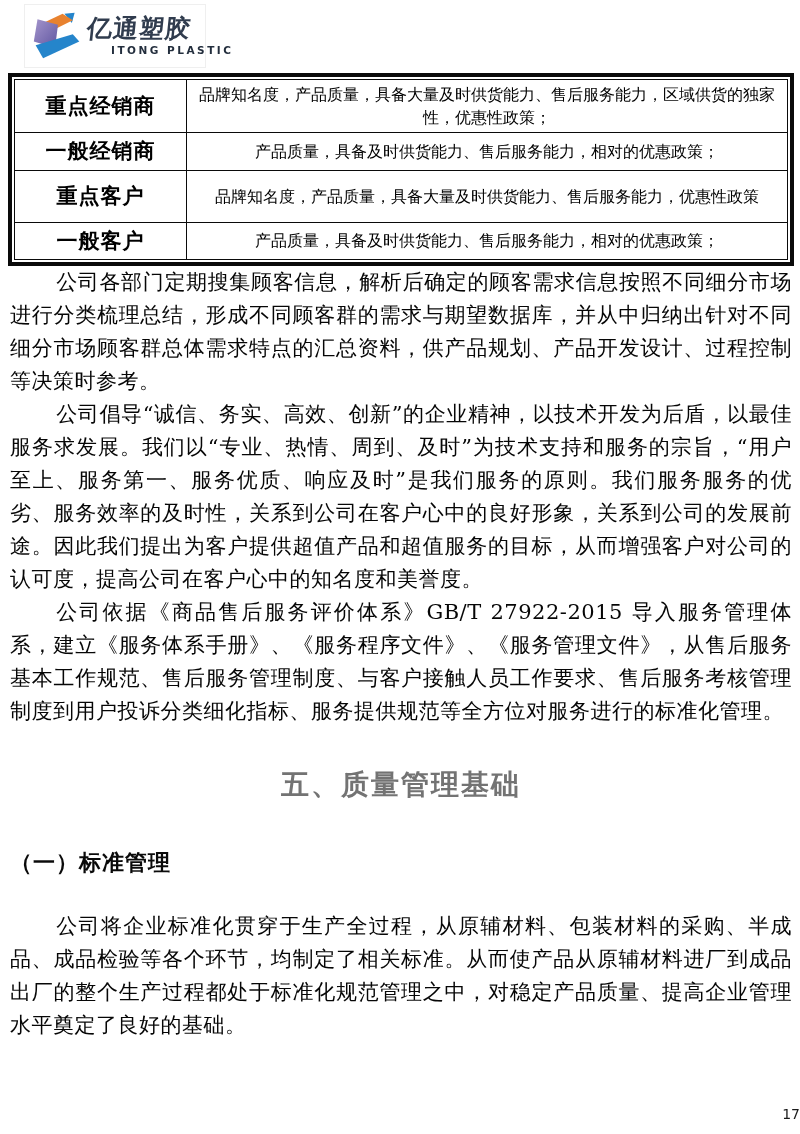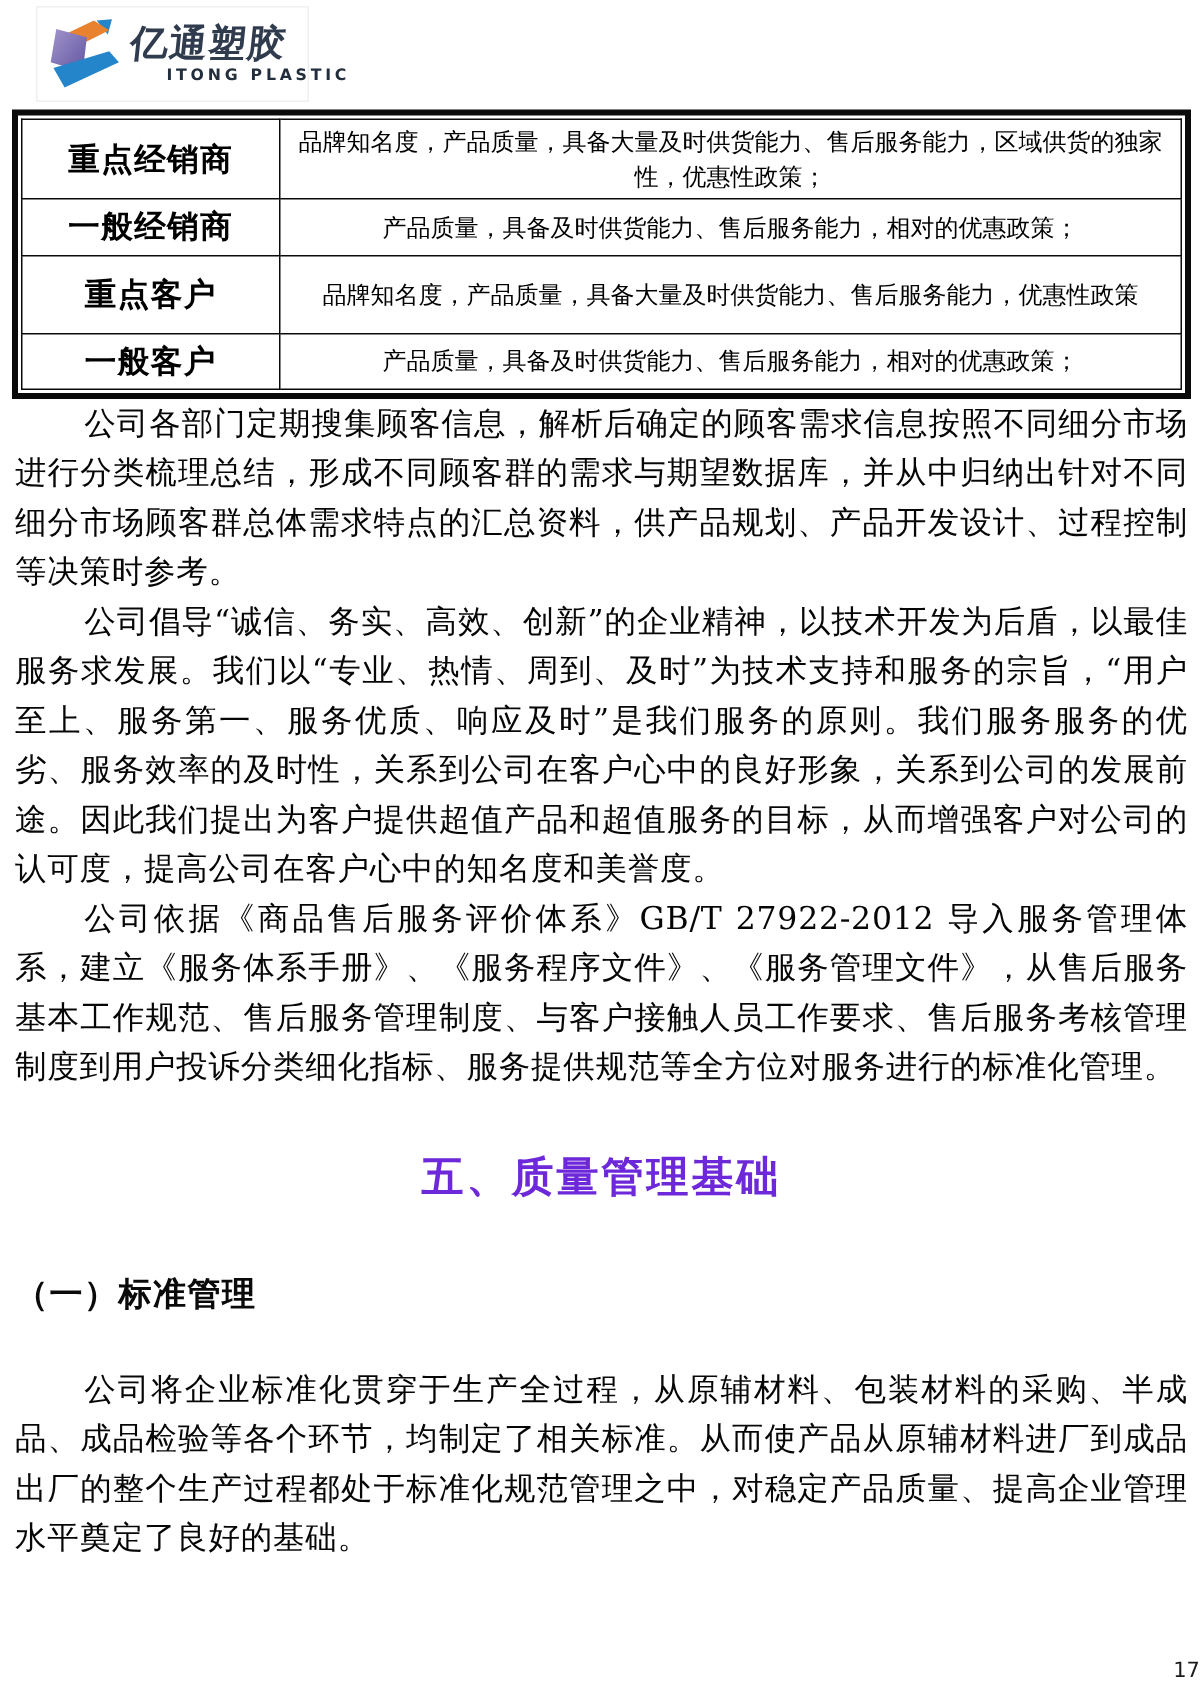--- a/index.html
+++ b/index.html
@@ -75,21 +75,21 @@
     letter-spacing: 0.5px;
     color: #060606;
   }
   .section-heading {
     font-family: "DejaVu Sans", "Liberation Sans", sans-serif;
     font-weight: 700;
     font-size: 28px;
     text-align: center;
     letter-spacing: 2px;
     margin-top: 38px;
-    color: #6d28d9;
+    color: #737373;
   }
   .sub-heading {
     font-weight: 700;
     font-size: 22px;
     letter-spacing: 1px;
     margin-top: 44px;
     margin-bottom: 32px;
     color: #0a0a0a;
   }
   
@@ -144,21 +144,21 @@
         <td class="cat">一般客户</td>
         <td>产品质量，具备及时供货能力、售后服务能力，相对的优惠政策；</td>
       </tr>
     </tbody>
   </table>
 </div>
 
 <div class="content">
   <p class="para">公司各部门定期搜集顾客信息，解析后确定的顾客需求信息按照不同细分市场进行分类梳理总结，形成不同顾客群的需求与期望数据库，并从中归纳出针对不同细分市场顾客群总体需求特点的汇总资料，供产品规划、产品开发设计、过程控制等决策时参考。</p>
   <p class="para">公司倡导“诚信、务实、高效、创新”的企业精神，以技术开发为后盾，以最佳服务求发展。我们以“专业、热情、周到、及时”为技术支持和服务的宗旨，“用户至上、服务第一、服务优质、响应及时”是我们服务的原则。我们服务服务的优劣、服务效率的及时性，关系到公司在客户心中的良好形象，关系到公司的发展前途。因此我们提出为客户提供超值产品和超值服务的目标，从而增强客户对公司的认可度，提高公司在客户心中的知名度和美誉度。</p>
-  <p class="para">公司依据《商品售后服务评价体系》GB/T 27922-2012 导入服务管理体系，建立《服务体系手册》、《服务程序文件》、《服务管理文件》，从售后服务基本工作规范、售后服务管理制度、与客户接触人员工作要求、售后服务考核管理制度到用户投诉分类细化指标、服务提供规范等全方位对服务进行的标准化管理。</p>
+  <p class="para">公司依据《商品售后服务评价体系》GB/T 27922-2015 导入服务管理体系，建立《服务体系手册》、《服务程序文件》、《服务管理文件》，从售后服务基本工作规范、售后服务管理制度、与客户接触人员工作要求、售后服务考核管理制度到用户投诉分类细化指标、服务提供规范等全方位对服务进行的标准化管理。</p>
 
   <h1 class="section-heading">五、质量管理基础</h1>
   <h2 class="sub-heading">（一）标准管理</h2>
 
   <p class="para">公司将企业标准化贯穿于生产全过程，从原辅材料、包装材料的采购、半成品、成品检验等各个环节，均制定了相关标准。从而使产品从原辅材料进厂到成品出厂的整个生产过程都处于标准化规范管理之中，对稳定产品质量、提高企业管理水平奠定了良好的基础。</p>
 </div>
 
 <div class="page-number">17</div>
 
 </body></html>

